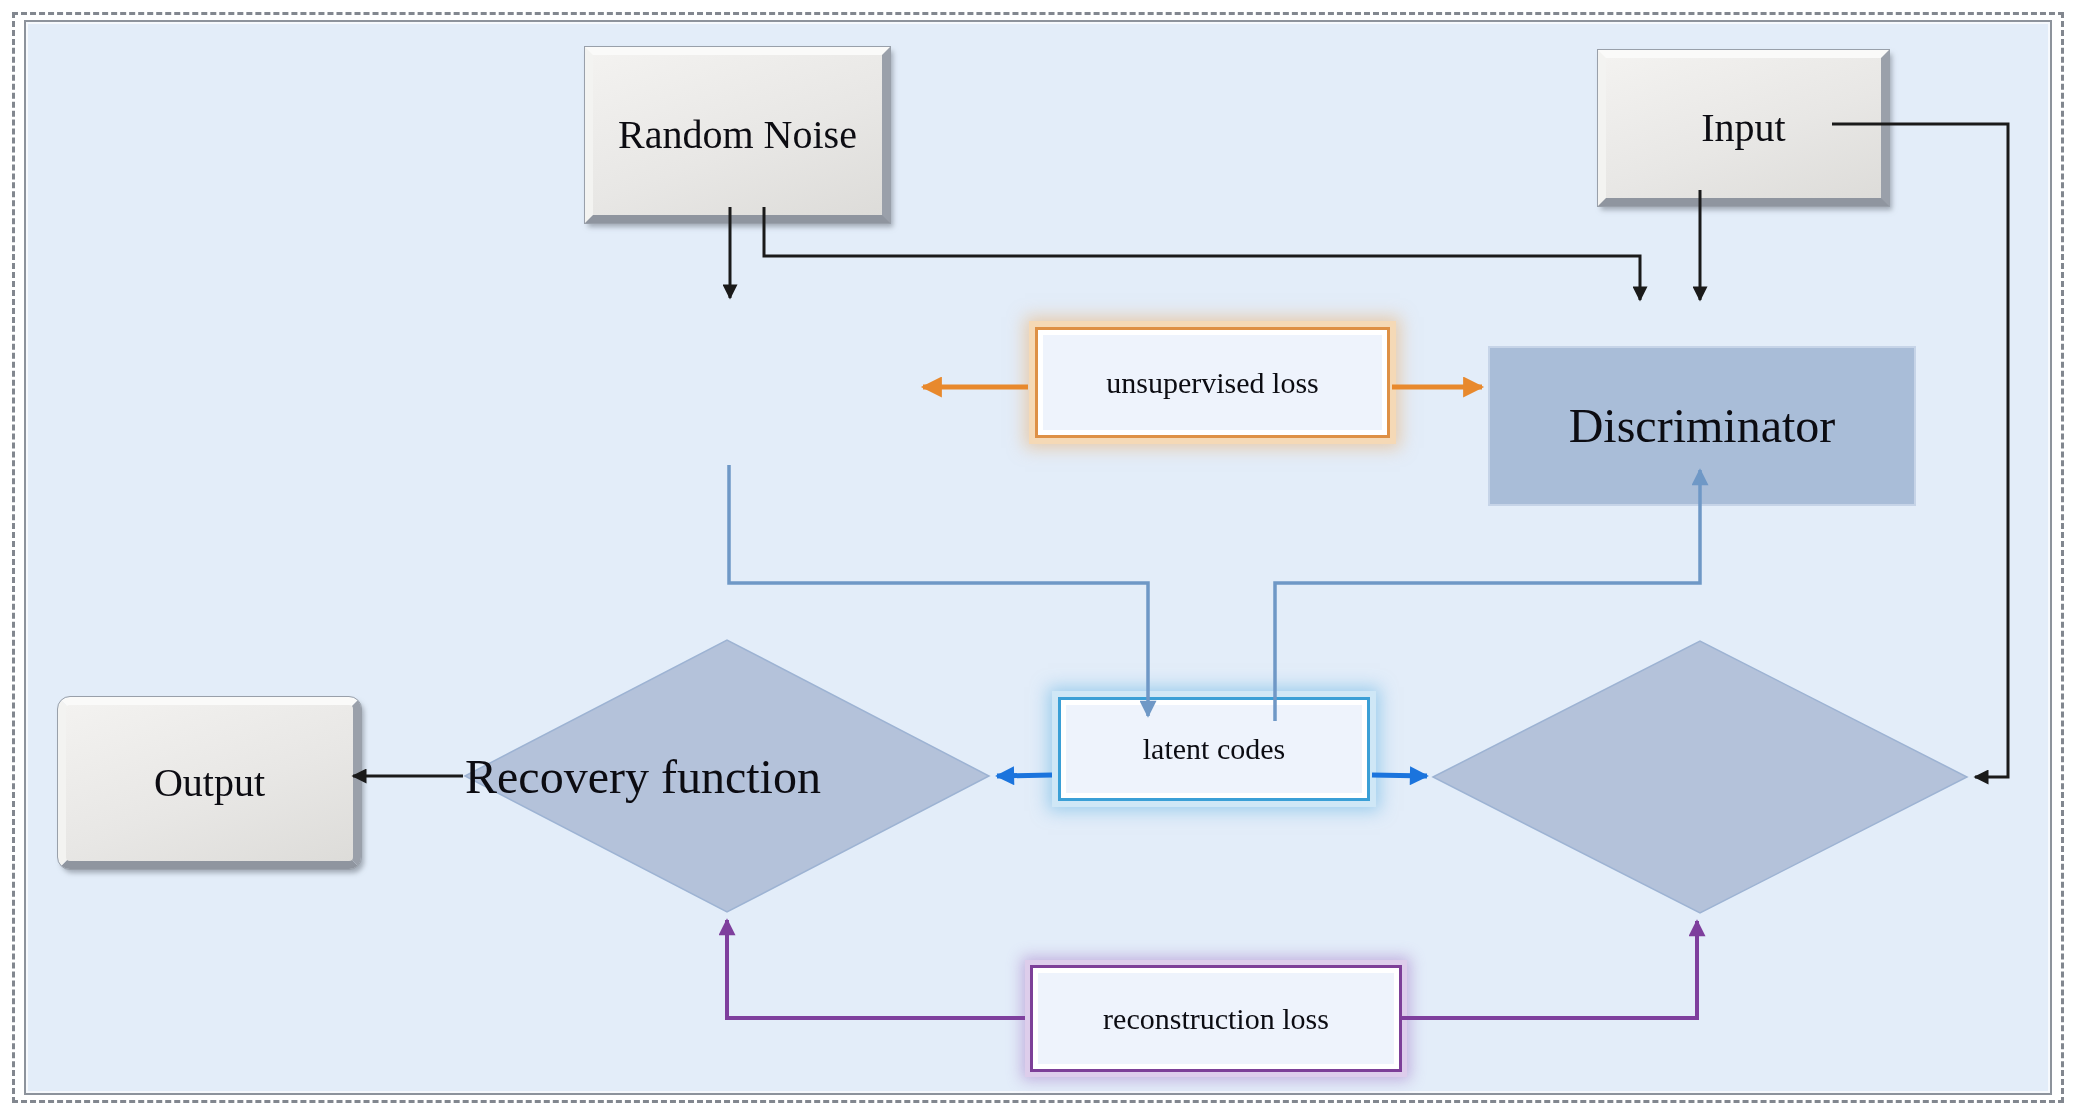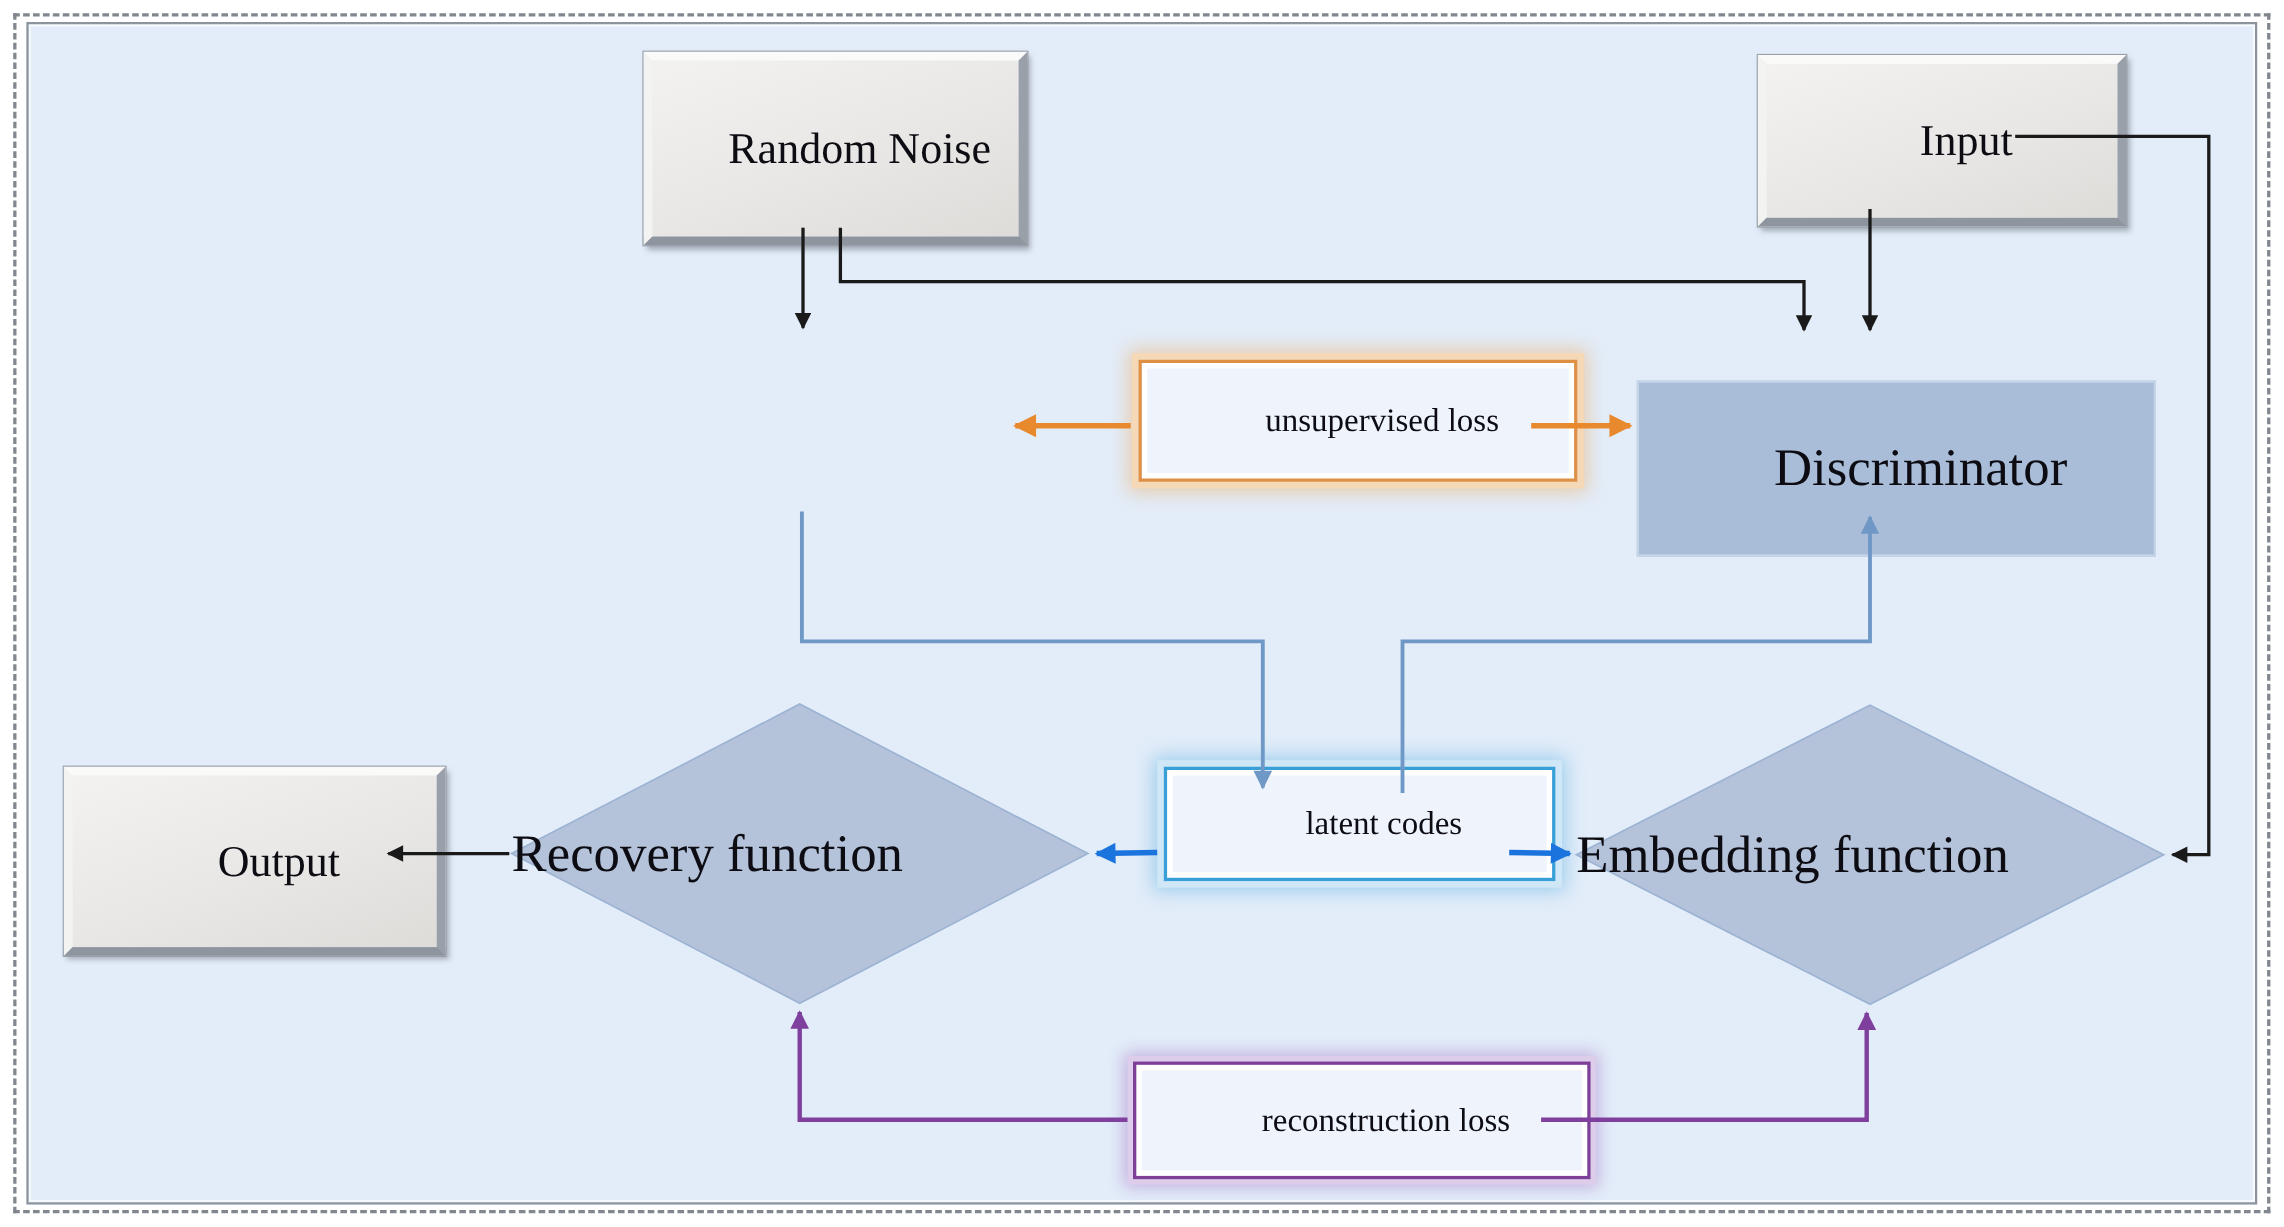--- a/index.html
+++ b/index.html
@@ -26,21 +26,21 @@
   .dashed-frame{
     position:absolute;left:12px;top:12px;right:12px;bottom:12px;
     border:3px dashed #82878f;pointer-events:none;
   }
   .panel{
     position:absolute;left:24px;top:20px;right:24px;bottom:20px;
     border:2px solid #8d939c;background:var(--panel-bg,#e3edf9);
     box-shadow:inset 0 0 0 2px #f6f9fd;
   }
   .node{position:absolute;display:flex;align-items:center;justify-content:center;
-        text-align:center;line-height:1.05;z-index:1;padding-left:44px;}
+        text-align:center;line-height:1.05;z-index:1;}
   .rect-node{background:var(--node-fill,#a9bdd8);border:2px solid #c6d4e8;font-size:48px;}
   .gray-box{
     background:linear-gradient(160deg,#f3f2f0 0%,var(--gray-box-fill,#e8e7e5) 55%,#dddcd9 100%);
     border:8px solid;
     border-color:#fafaf9 #9aa0aa #8f959f #f3f3f1;
     outline:1px solid #99a0aa;
     box-shadow:3px 4px 5px rgba(110,116,128,.55);
     font-size:40px;
   }
   .loss-box{background:#eef3fc;font-size:30px;z-index:1;}
@@ -72,21 +72,21 @@
   <div class="dashed-frame"></div>
 
   <div class="node gray-box" style="left:585px;top:47px;width:289px;height:160px;">
     <span>Random Noise</span>
   </div>
 
   <div class="node gray-box" style="left:1598px;top:50px;width:275px;height:140px;text-align:right;">
     <span>Input</span>
   </div>
 
-  <div class="node gray-box" style="left:58px;top:697px;width:287px;height:156px;">
+  <div class="node gray-box" style="left:58px;top:697px;width:287px;height:156px;border-radius:12px;">
     <span>Output</span>
   </div>
 
 
   <div class="node rect-node" style="left:1488px;top:307px;width:424px;height:156px;margin-top:39px;">
     <span>Discriminator</span>
   </div>
 
   <div class="node loss-box loss-orange" style="left:1035px;top:327px;width:349px;height:105px;">
     <span>unsupervised loss</span>
@@ -137,17 +137,14 @@
     <polyline points="1028,387 923,387" fill="none" style="stroke:var(--orange-line,#e8892d)" stroke-width="5" marker-end="url(#mk-orange)"></polyline>
     <polyline points="1392,387 1482,387" fill="none" style="stroke:var(--orange-line,#e8892d)" stroke-width="5" marker-end="url(#mk-orange)"></polyline>
 
     <polyline points="1025,1018 727,1018 727,920" fill="none" style="stroke:var(--purple-line,#7e3f9d)" stroke-width="4" marker-end="url(#mk-purple)"></polyline>
     <polyline points="1401,1018 1697,1018 1697,921" fill="none" style="stroke:var(--purple-line,#7e3f9d)" stroke-width="4" marker-end="url(#mk-purple)"></polyline>
   </svg>
 
   <div class="diamond-label" style="left:465px;top:640px;width:524px;height:272px;">
     <span>Recovery function</span>
   </div>
-  <div class="diamond-label" style="left:1433px;top:641px;width:534px;height:272px;">
-    <span>Embedding function</span>
-  </div>
 
 </div>
 
 </body></html>

